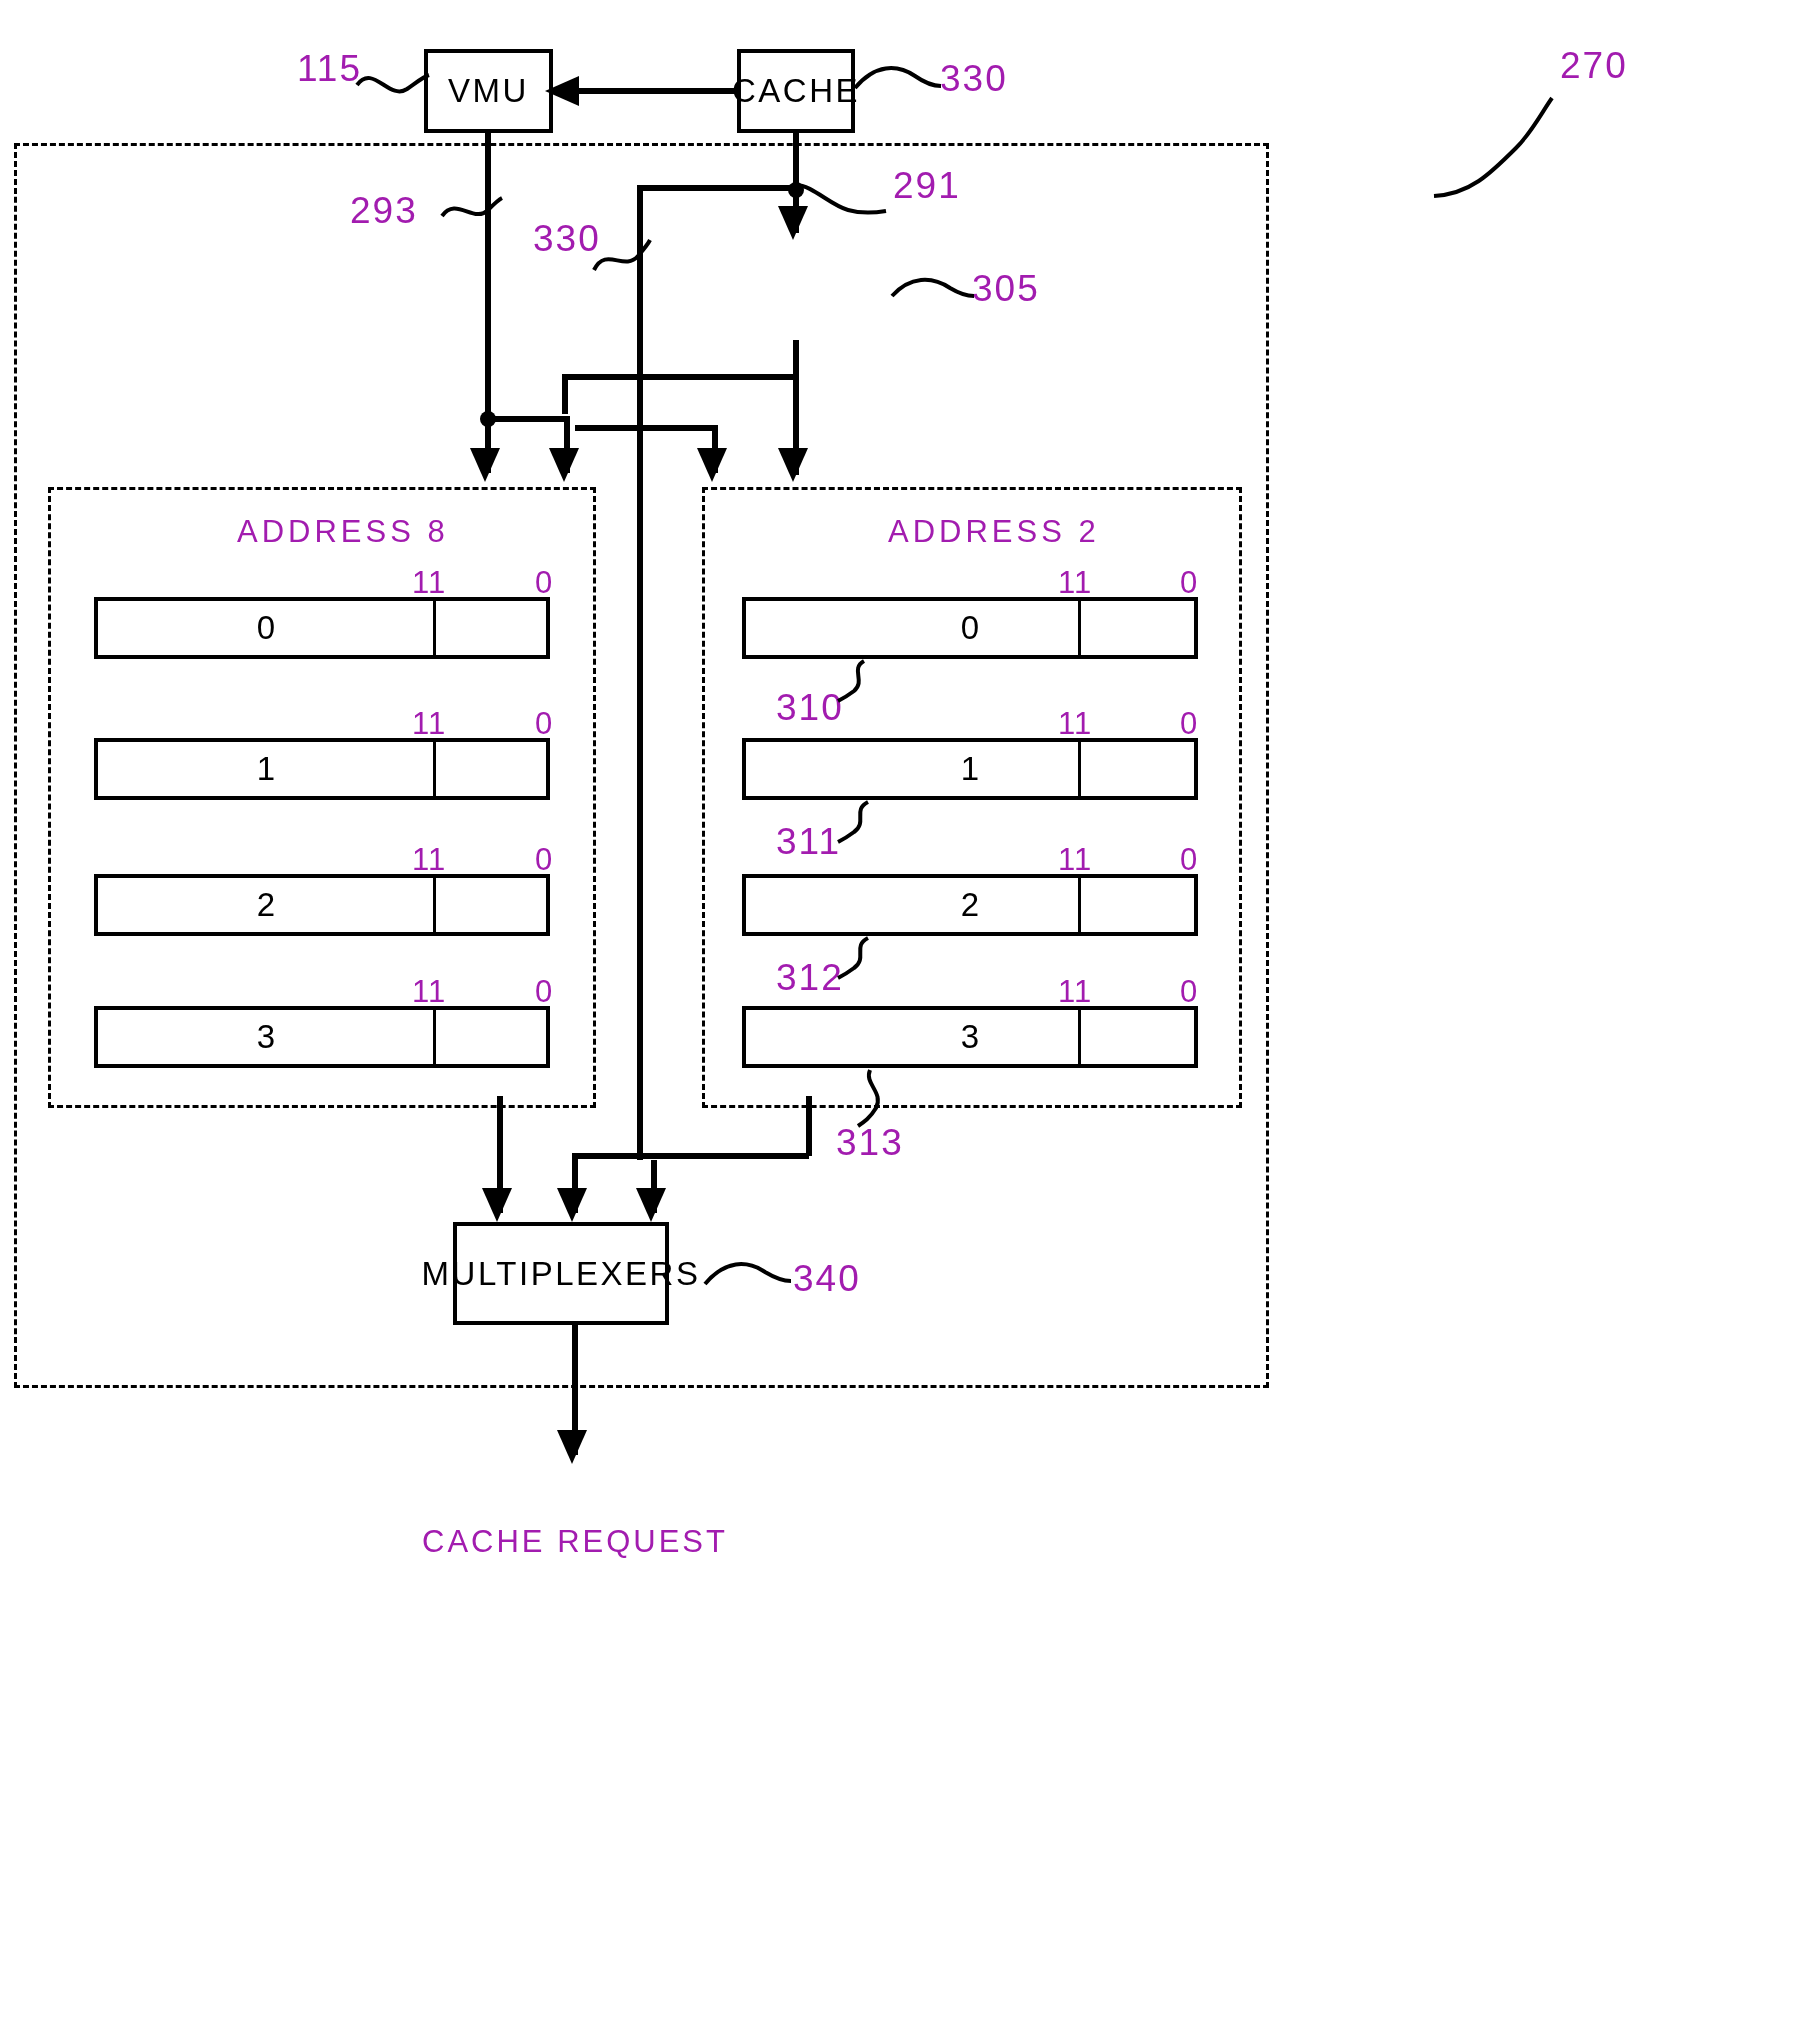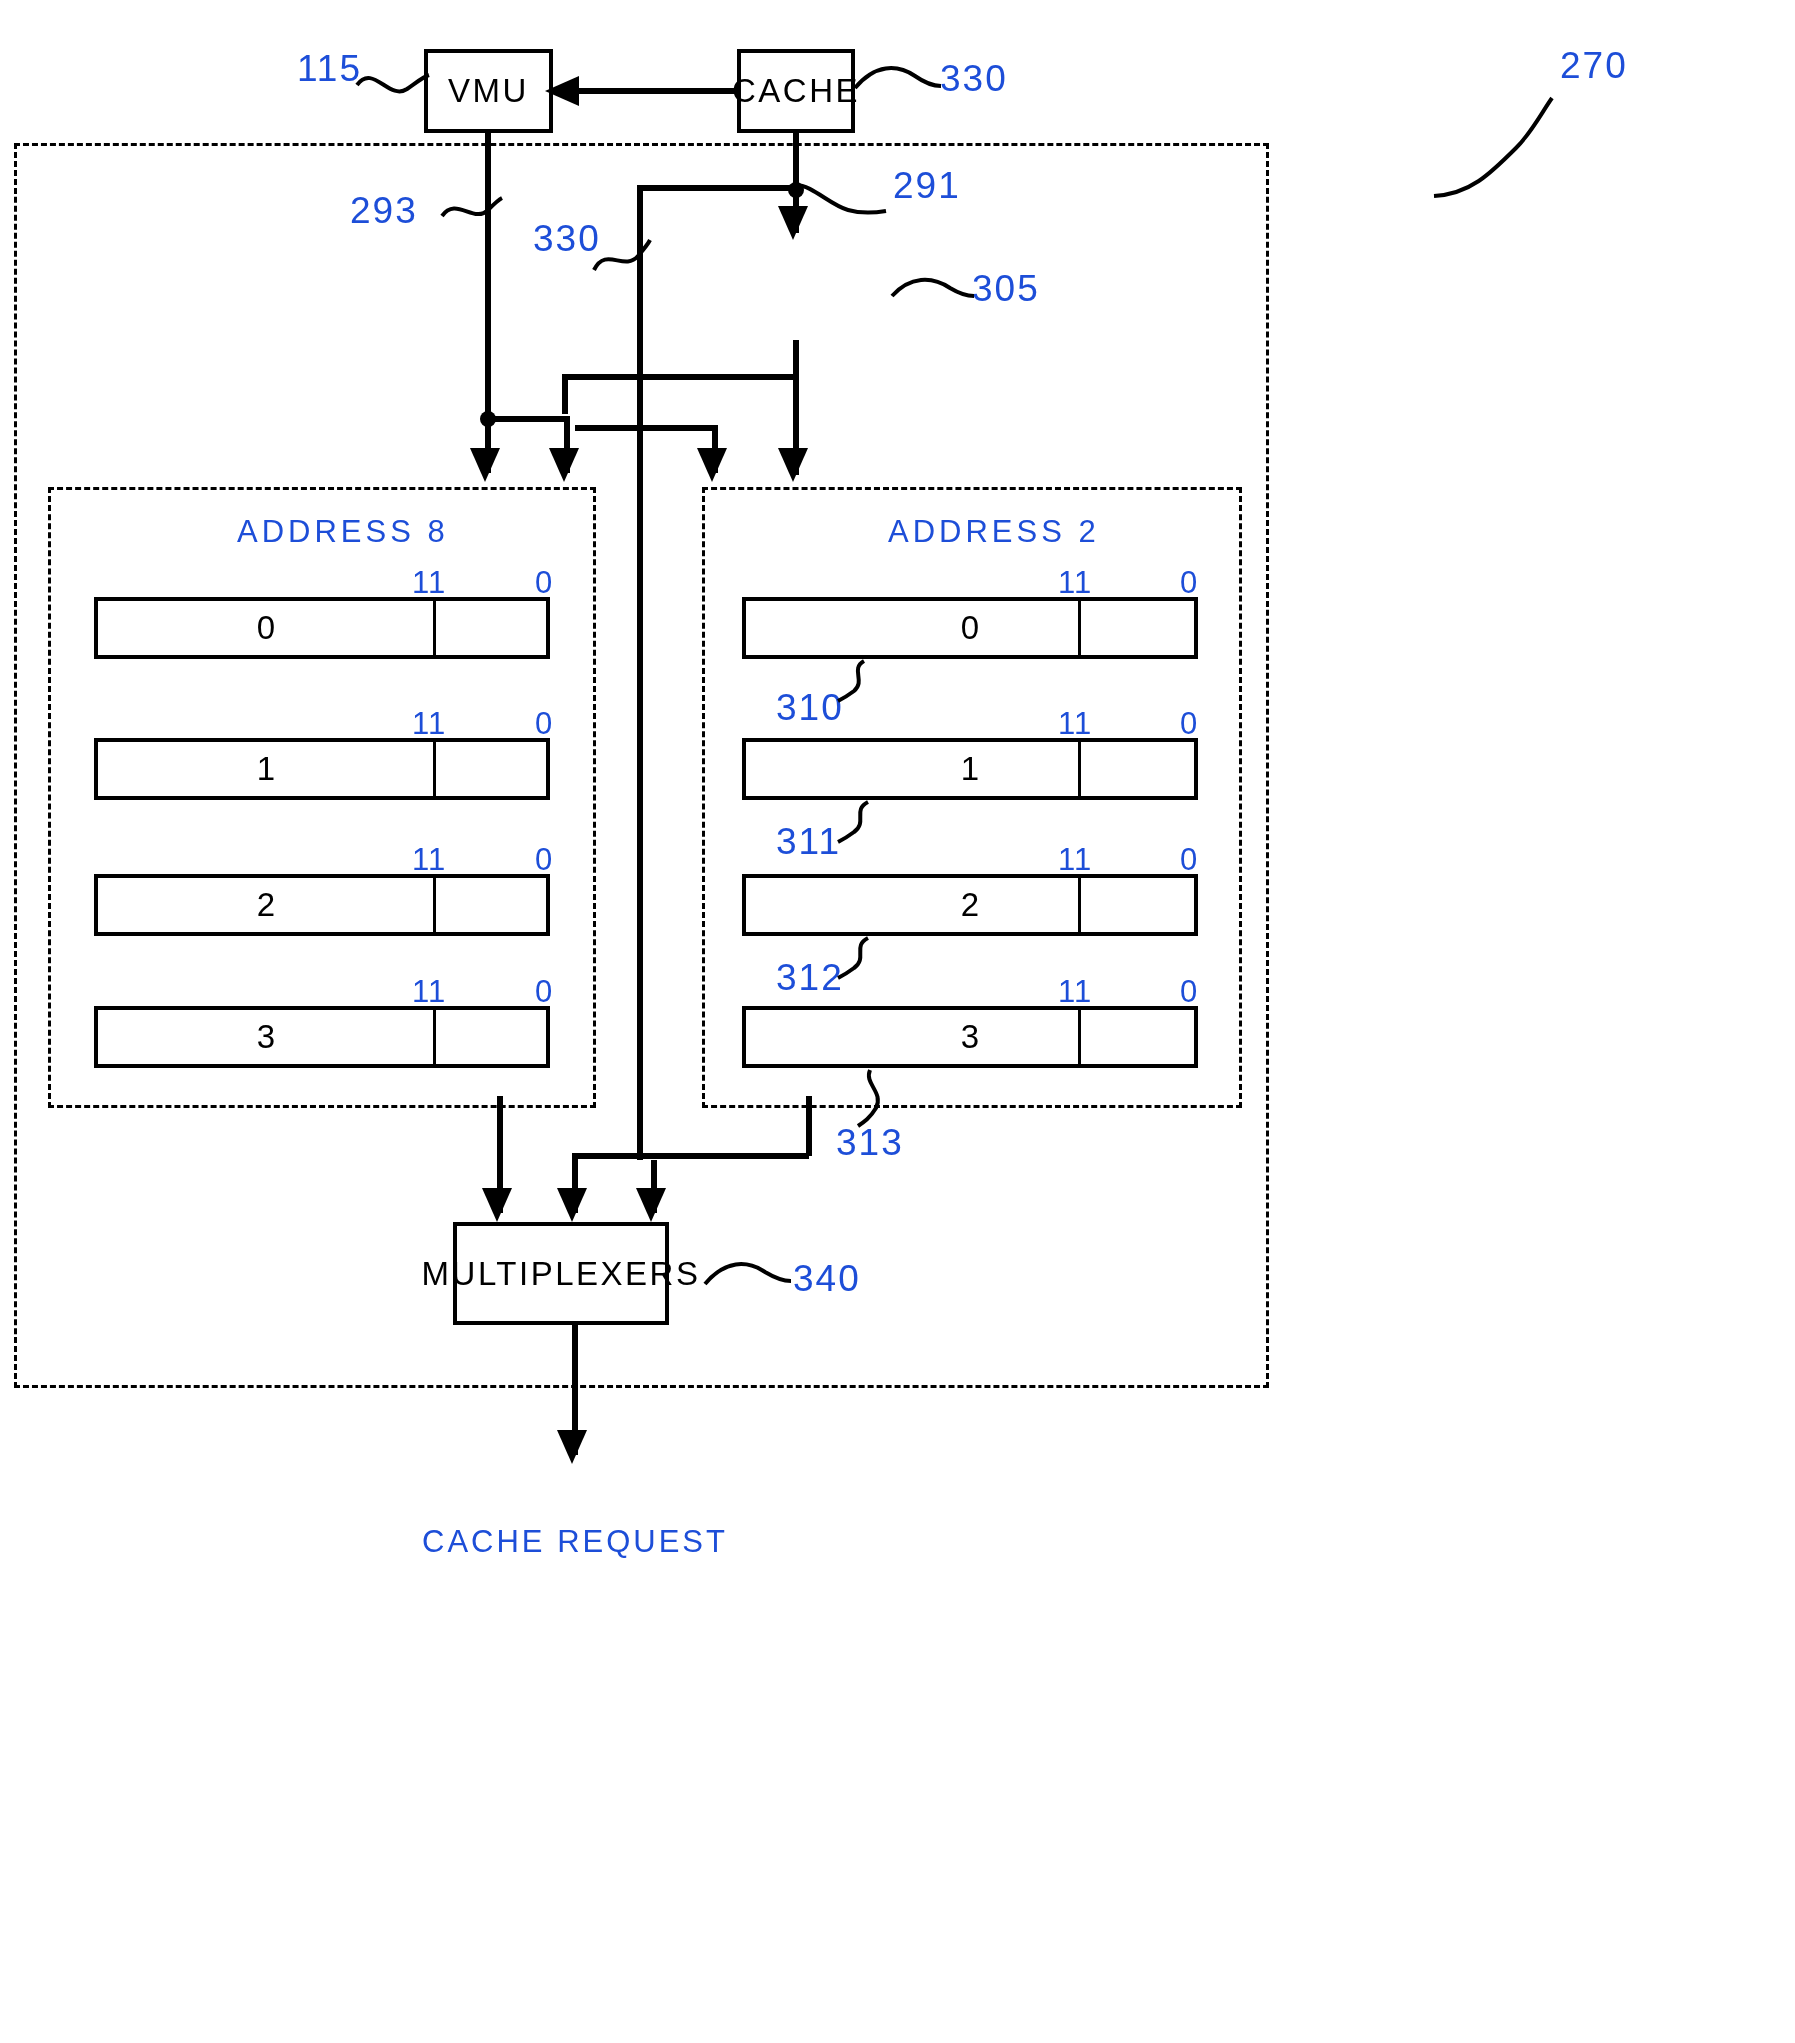--- a/index.html
+++ b/index.html
@@ -1,18 +1,18 @@
 <!DOCTYPE html>
 <html><head>
 <meta charset="utf-8">
 <style>
   html,body{margin:0;padding:0;background:#fff;}
   body{font-family:"Liberation Sans",sans-serif;}
   #stage{position:relative;width:1795px;height:2043px;background:#fff;overflow:hidden;}
-  .lbl{position:absolute;font-family:"Liberation Sans",sans-serif;color:#1d4ed8;white-space:pre;letter-spacing:1px;}
+  .lbl{position:absolute;font-family:"Liberation Sans",sans-serif;color:#a21caf;white-space:pre;letter-spacing:1px;}
   .refnum{font-size:37px;letter-spacing:2px;}
   .boxlabel{font-size:33px;letter-spacing:2.5px;}
   .sectlabel{font-size:31px;letter-spacing:4px;}
   .bitnum{font-size:31px;letter-spacing:1px;}
   .caption{font-size:31px;letter-spacing:3px;text-align:center;line-height:1.35;}
   .box{position:absolute;border:4px solid #000;background:#fff;box-sizing:border-box;
        display:flex;align-items:center;justify-content:center;text-align:center;}
   .dashbox{position:absolute;box-sizing:border-box;background:transparent;}
   .outer-dash{border:3px dashed #000;}
   .inner-dash{border:3px dashed #000;}

